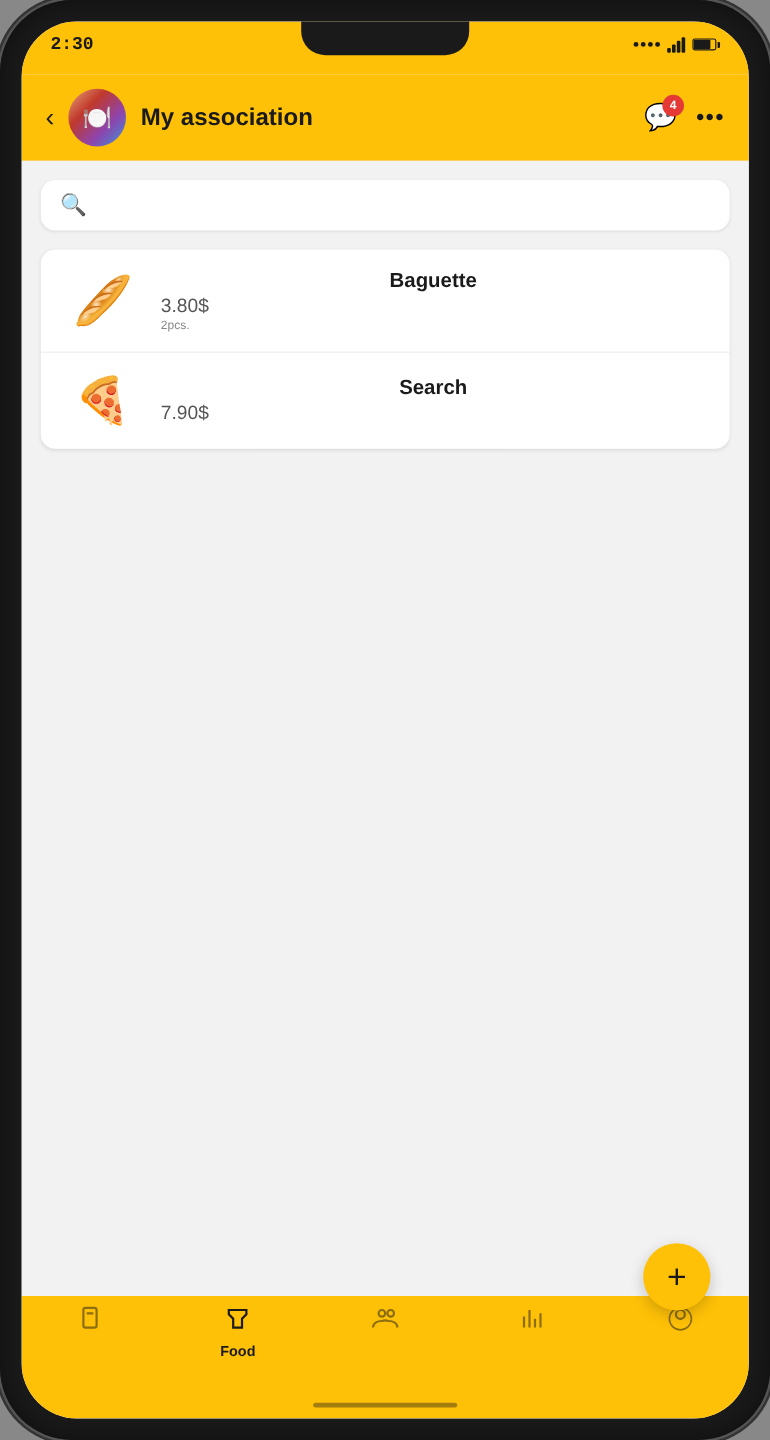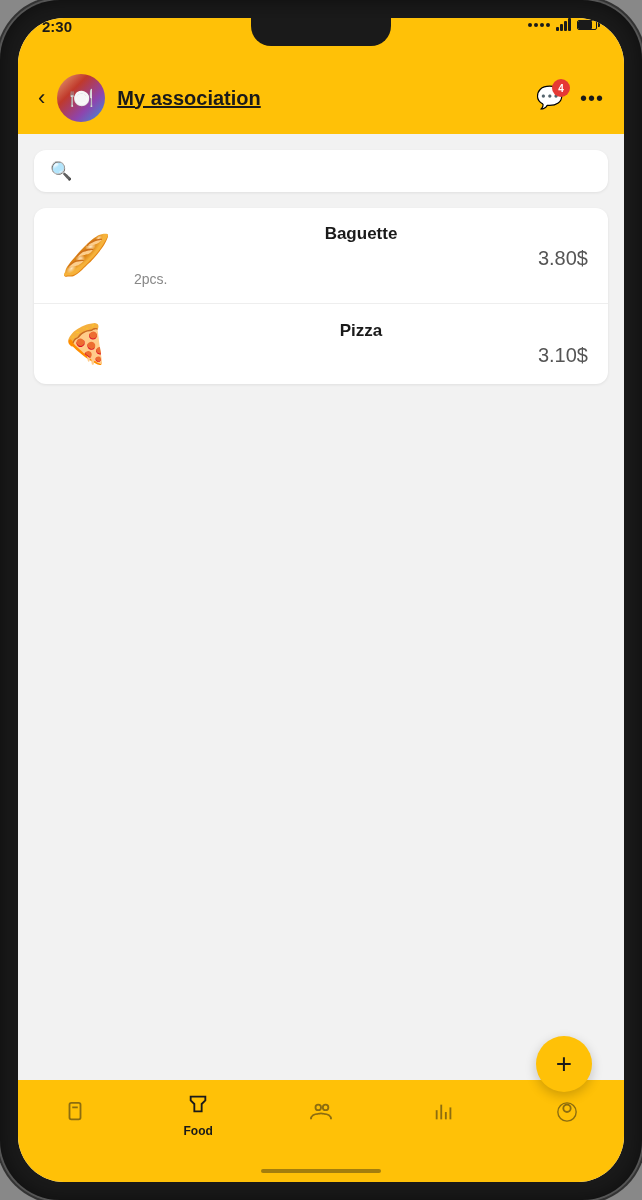--- a/index.html
+++ b/index.html
@@ -42,24 +42,25 @@
       height: 28px;
       background: #1a1a1a;
       border-radius: 0 0 20px 20px;
       z-index: 100;
     }
     
     .status-bar {
       background: #FFC107;
       height: 44px;
       display: flex;
-      align-items: flex-start;
+      align-items: center;
       padding: 0 24px 6px;
       justify-content: space-between;
       flex-shrink: 0;
+      font-family: Liberation Mono, monospace;
     }
     .status-time {
       font-size: 15px;
       font-weight: 600;
       color: #1a1a1a;
     }
     .status-icons {
       display: flex;
       align-items: center;
       gap: 6px;
@@ -96,21 +97,20 @@
       display: flex;
       align-items: center;
       justify-content: center;
       font-size: 20px;
     }
     .header-title {
       font-size: 20px;
       font-weight: 700;
       color: #1a1a1a;
       flex: 1;
-      text-decoration: underline;
     }
     .header-actions {
       display: flex;
       align-items: center;
       gap: 16px;
     }
     .notification-btn {
       position: relative;
       cursor: pointer;
     }
@@ -202,27 +202,26 @@
     }
     .food-info { flex: 1; }
     .food-name {
       font-size: 17px;
       font-weight: 600;
       color: #1a1a1a;
       margin-bottom: 3px;
       text-align: center;
     }
     .food-price {
-      font-size: 20px;
+      font-size: 16px;
       color: #555;
       margin-bottom: 1px;
-      text-align: right;
     }
     .food-qty {
-      font-size: 14px;
+      font-size: 10px;
       color: #888;
     }
     
     .fab {
       position: absolute;
       bottom: 90px;
       right: 32px;
       width: 56px;
       height: 56px;
       background: #FFC107;
@@ -234,21 +233,21 @@
       color: #1a1a1a;
       box-shadow: 0 4px 12px rgba(0,0,0,0.2);
       cursor: pointer;
       z-index: 10;
     }
     
     .bottom-nav {
       background: #FFC107;
       height: 80px;
       display: flex;
-      align-items: center;
+      align-items: flex-start;
       padding: 0 10px 10px;
       flex-shrink: 0;
       gap: 28px;
     }
     .nav-item {
       flex: 1;
       display: flex;
       flex-direction: column;
       align-items: center;
       gap: 3px;
@@ -372,22 +371,22 @@
           <div class="food-info">
             <div class="food-name">Baguette</div>
             <div class="food-price">3.80$</div>
             <div class="food-qty">2pcs.</div>
           </div>
         </div>
 
         <div class="food-item">
           <div class="food-image pizza-img">🍕</div>
           <div class="food-info">
-            <div class="food-name">Pizza</div>
-            <div class="food-price">3.10$</div>
+            <div class="food-name">Search</div>
+            <div class="food-price">7.90$</div>
           </div>
         </div>
 
       </div>
     </div>
 
     <div class="fab">+</div>
 
     <div class="bottom-nav">
 

